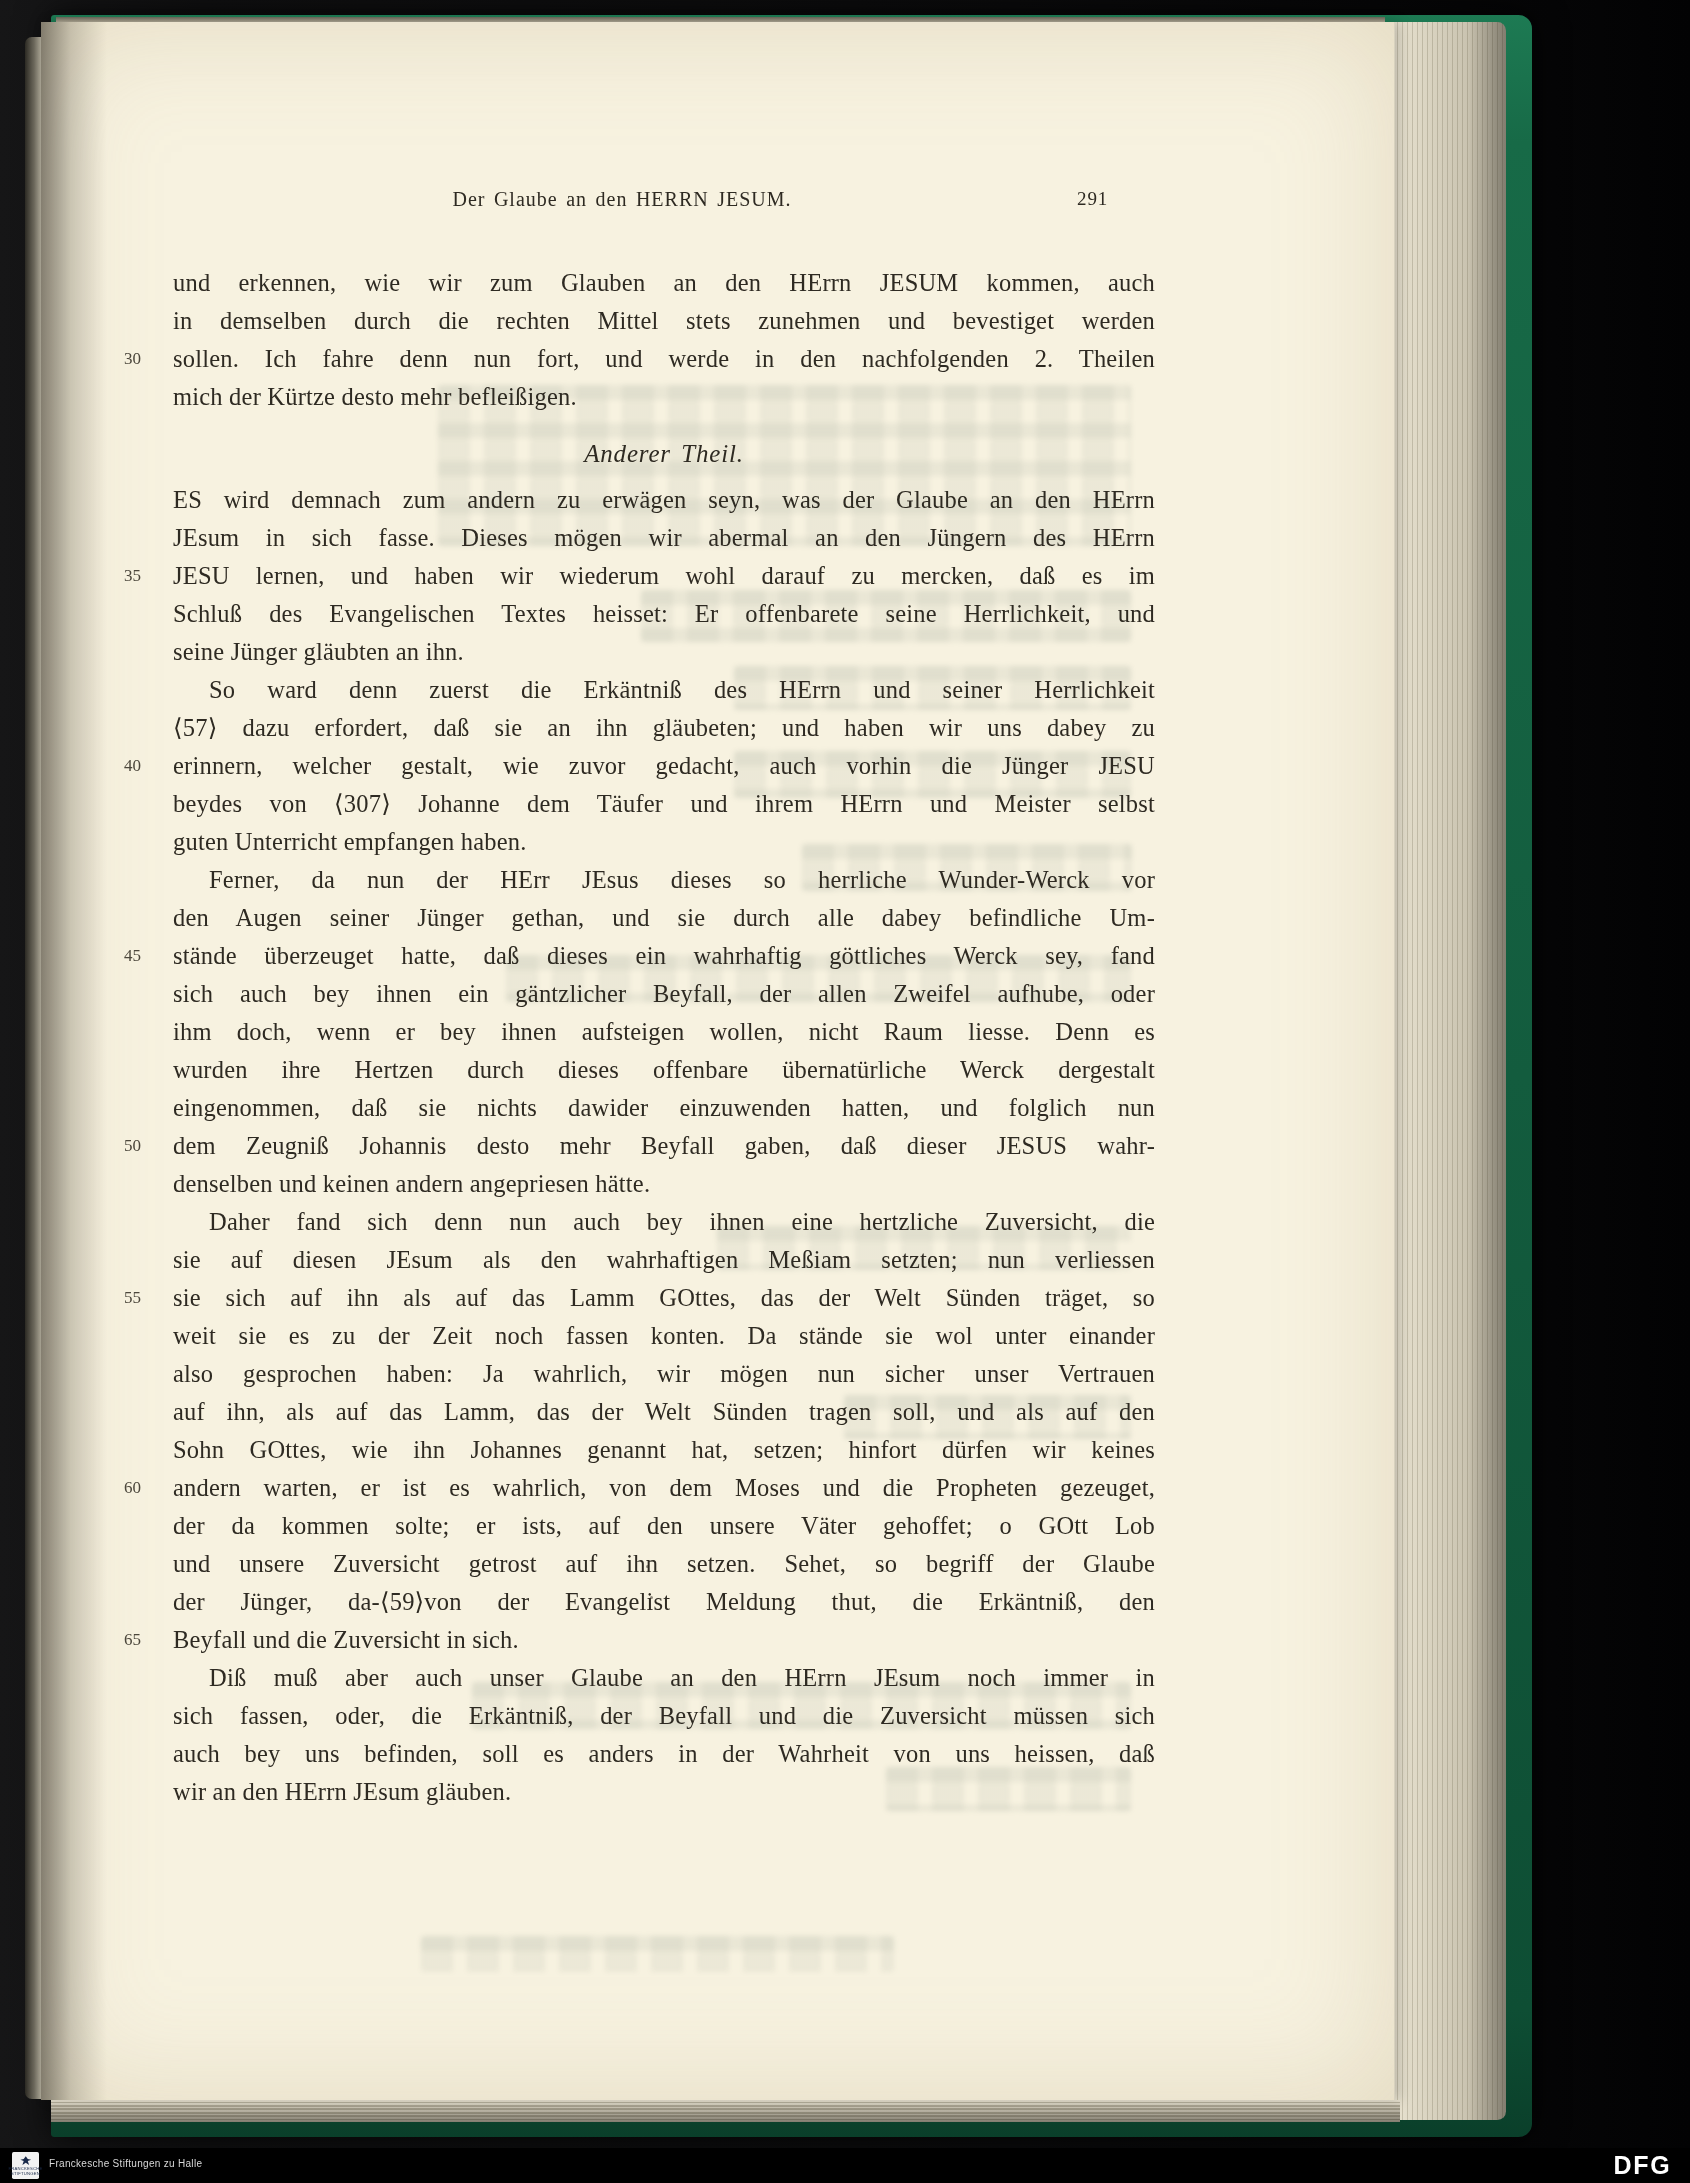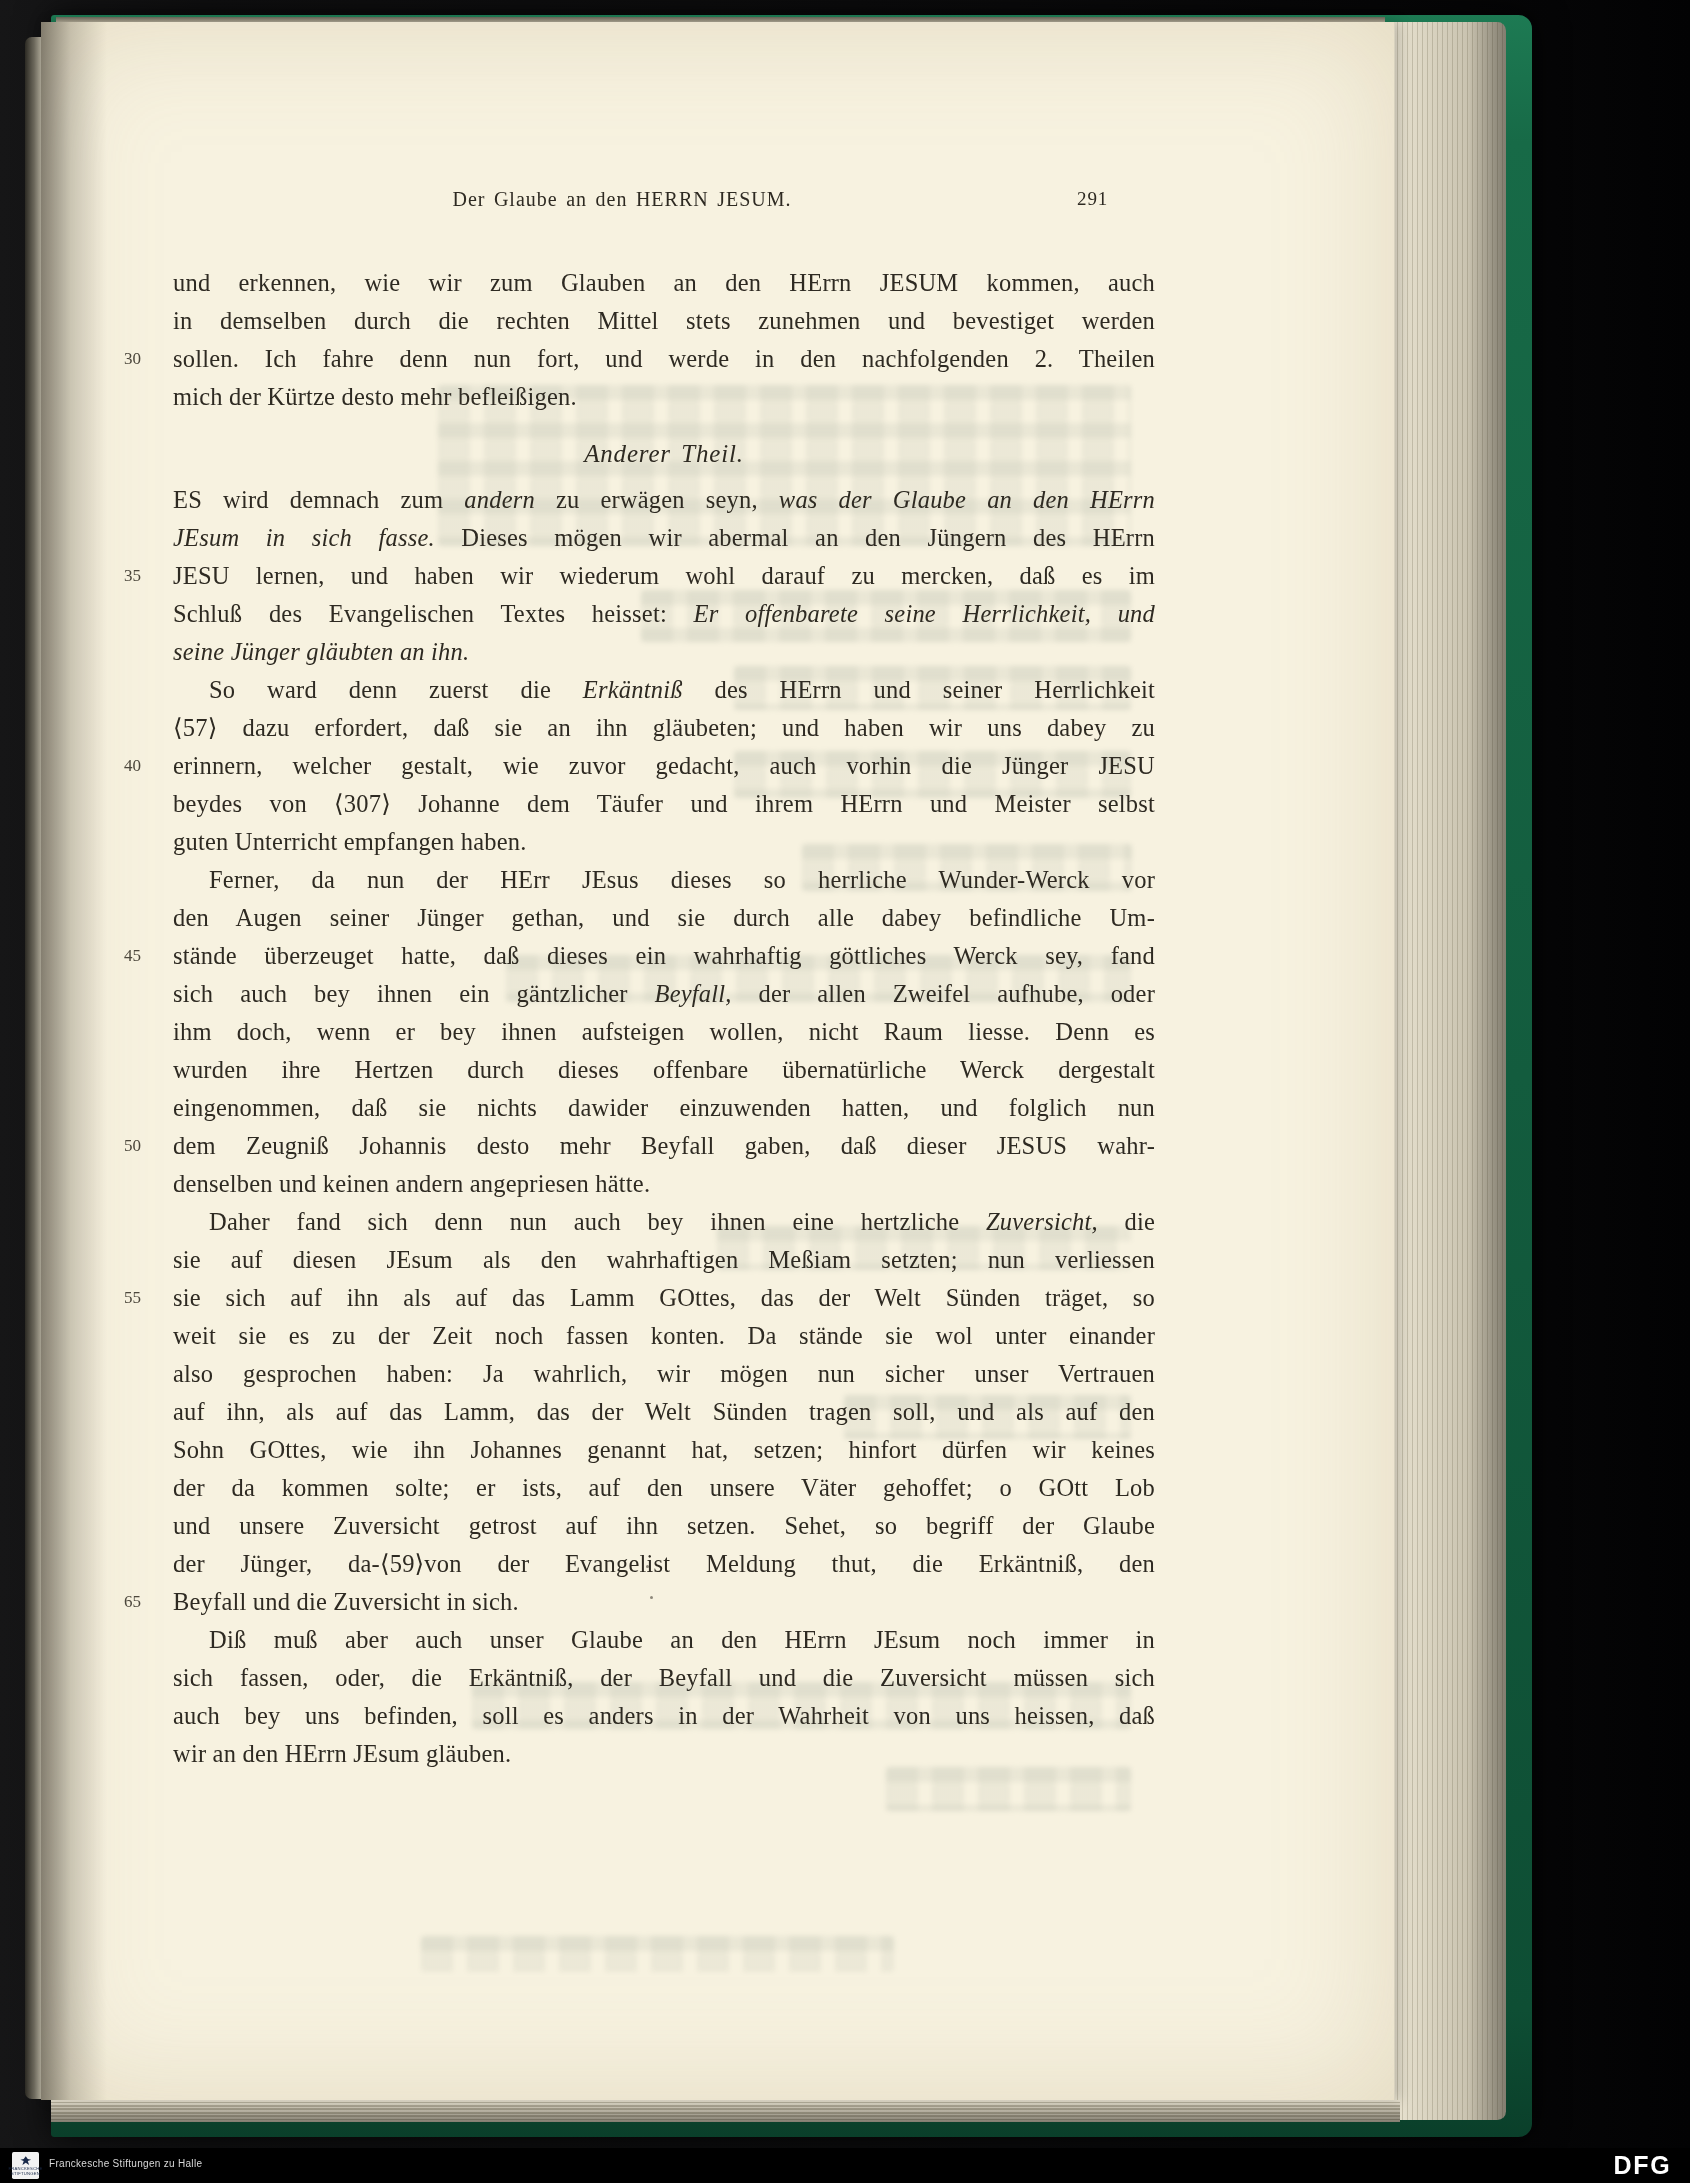--- a/index.html
+++ b/index.html
@@ -62,21 +62,21 @@
   .text-column{
     position:absolute;left:132px;top:242px;width:982px;
     font-size:24.5px;line-height:38px;color:#2e2a22;letter-spacing:0.2px;
   }
   .line{
     position:relative;
     text-align:justify;text-align-last:justify;
   }
   .line.last{text-align-last:left;}
   .line.indent{text-indent:36px;}
-  .it{font-style:italic;}
+  .it{}
   .lineno{
     position:absolute;left:-49px;top:0;width:34px;
     text-align:right;font-size:17px;line-height:38px;color:#4c473c;letter-spacing:0;
   }
   .heading{
     font-style:italic;text-align:center;font-size:25px;
     margin-top:18.6px;margin-bottom:8px;letter-spacing:0.8px;word-spacing:3.4px;
   }
   
   .ghost{
@@ -163,20 +163,21 @@
         <div class="line"><span>eingenommen, daß sie nichts dawider einzuwenden hatten, und folglich nun</span></div>
         <div class="line"><span class="lineno">50</span><span>dem Zeugniß Johannis desto mehr Beyfall gaben, daß dieser JESUS wahr-</span></div>
         <div class="line last"><span>denselben und keinen andern angepriesen hätte.</span></div>
         <div class="line indent"><span>Daher fand sich denn nun auch bey ihnen eine hertzliche </span><span class="it">Zuversicht,</span><span> die</span></div>
         <div class="line"><span>sie auf diesen JEsum als den wahrhaftigen Meßiam setzten; nun verliessen</span></div>
         <div class="line"><span class="lineno">55</span><span>sie sich auf ihn als auf das Lamm GOttes, das der Welt Sünden träget, so</span></div>
         <div class="line"><span>weit sie es zu der Zeit noch fassen konten. Da stände sie wol unter einander</span></div>
         <div class="line"><span>also gesprochen haben: Ja wahrlich, wir mögen nun sicher unser Vertrauen</span></div>
         <div class="line"><span>auf ihn, als auf das Lamm, das der Welt Sünden tragen soll, und als auf den</span></div>
         <div class="line"><span>Sohn GOttes, wie ihn Johannes genannt hat, setzen; hinfort dürfen wir keines</span></div>
+        <div class="line"><span class="lineno">60</span><span>andern warten, er ist es wahrlich, von dem Moses und die Propheten gezeuget,</span></div>
         <div class="line"><span>der da kommen solte; er ists, auf den unsere Väter gehoffet; o GOtt Lob</span></div>
         <div class="line"><span>und unsere Zuversicht getrost auf ihn setzen. Sehet, so begriff der Glaube</span></div>
         <div class="line"><span>der Jünger, da-⟨59⟩von der Evangelist Meldung thut, die Erkäntniß, den</span></div>
         <div class="line last"><span class="lineno">65</span><span>Beyfall und die Zuversicht in sich.</span></div>
         <div class="line indent"><span>Diß muß aber auch unser Glaube an den HErrn JEsum noch immer in</span></div>
         <div class="line"><span>sich fassen, oder, die Erkäntniß, der Beyfall und die Zuversicht müssen sich</span></div>
         <div class="line"><span>auch bey uns befinden, soll es anders in der Wahrheit von uns heissen, daß</span></div>
         <div class="line last"><span>wir an den HErrn JEsum gläuben.</span></div>
       </div>
   </div>

